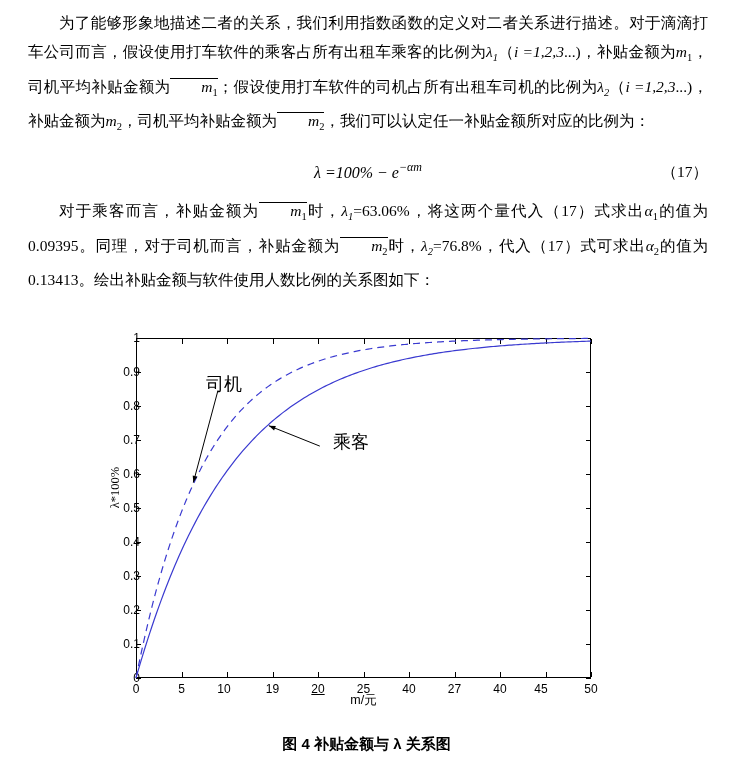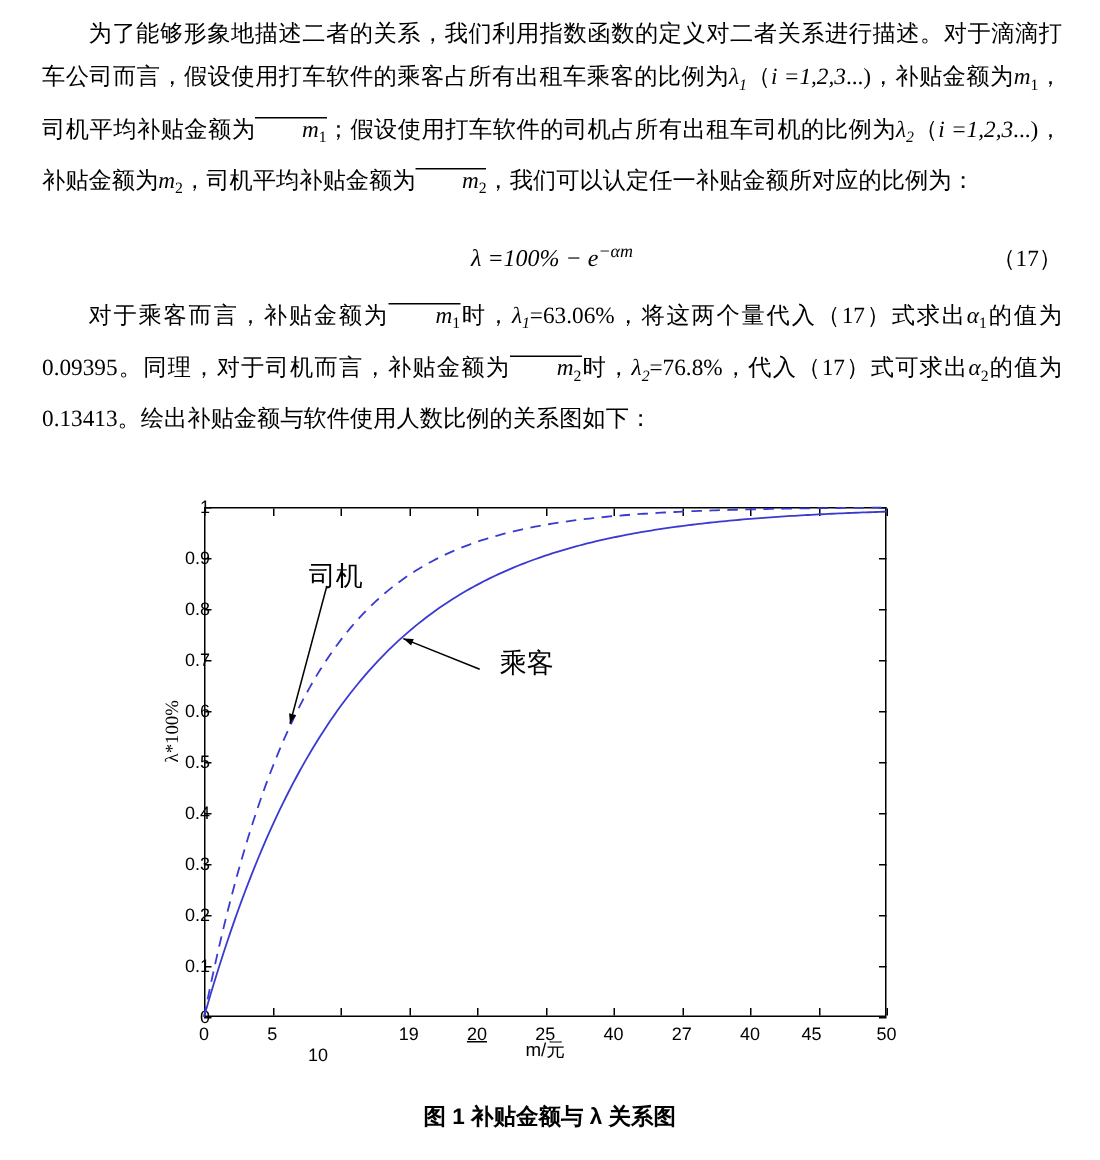--- a/index.html
+++ b/index.html
@@ -240,21 +240,21 @@
         <div class="tickmark-y right" style="top: 52px;"></div>
         <div class="ytick" style="top: 18px;">1</div>
         <div class="tickmark-y" style="top: 18px;"></div>
         <div class="tickmark-y right" style="top: 18px;"></div>
         <div class="xtick" style="left: 60px;">0</div>
         <div class="tickmark-x" style="left: 60px;"></div>
         <div class="tickmark-x top" style="left: 60px;"></div>
         <div class="xtick" style="left: 105.5px;">5</div>
         <div class="tickmark-x" style="left: 105.5px;"></div>
         <div class="tickmark-x top" style="left: 105.5px;"></div>
-        <div class="xtick" style="left: 136px; margin-top: 14px;">10</div>
+        <div class="xtick" style="left: 148px;">10</div>
         <div class="tickmark-x" style="left: 151px;"></div>
         <div class="tickmark-x top" style="left: 151px;"></div>
         <div class="xtick" style="left: 196.5px;">19</div>
         <div class="tickmark-x" style="left: 196.5px;"></div>
         <div class="tickmark-x top" style="left: 196.5px;"></div>
         <div class="xtick" style="left: 242px; text-decoration: underline;">20</div>
         <div class="tickmark-x" style="left: 242px;"></div>
         <div class="tickmark-x top" style="left: 242px;"></div>
         <div class="xtick" style="left: 287.5px;">25</div>
         <div class="tickmark-x" style="left: 287.5px;"></div>
@@ -283,14 +283,14 @@
 
       <line id="arrow1" stroke="#000" stroke-width="1" x1="141.89999999999998" y1="70.69999999999999" x2="117.33" y2="162.50000000000003"></line>
       <polygon id="arrowhead1" fill="#000" points="117.33,162.50000000000003 116.71143018876415,155.5273841789019 121.34877415085097,156.7685556511075"></polygon>
       <line id="arrow2" stroke="#000" stroke-width="1" x1="243.82" y1="126.11999999999998" x2="192.85999999999999" y2="105.72"></line>
       <polygon id="arrowhead2" fill="#000" points="192.85999999999999,105.72 199.85668497581125,105.93540508178094 198.0725920770358,110.39213910734935"></polygon>
     </svg>
     <div class="annot" id="annot-0" style="left: 129.9px; top: 52.2px;">司机</div>
     <div class="annot" id="annot-1" style="left: 257.1px; top: 110px;">乘客</div>
   </div>
 
-  <div class="caption">图 1  补贴金额与 λ 关系图</div>
+  <div class="caption">图 4  补贴金额与 λ 关系图</div>
 </div>
 
 </body></html>

